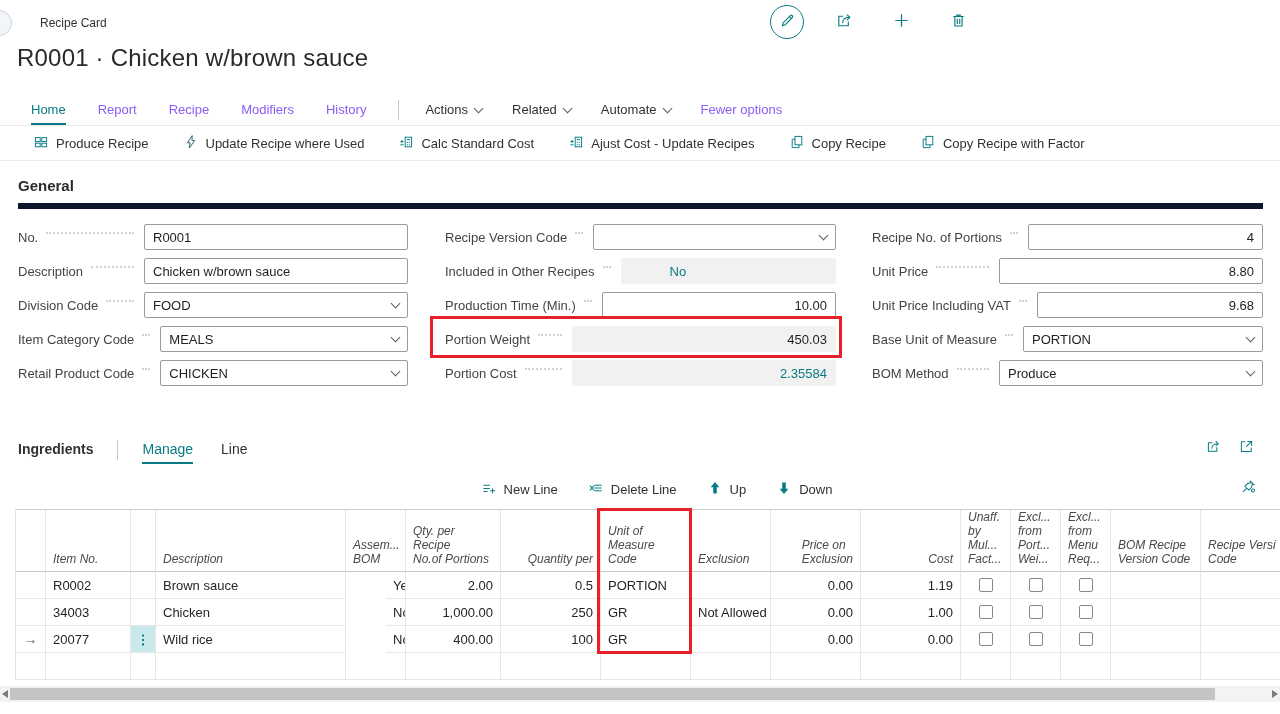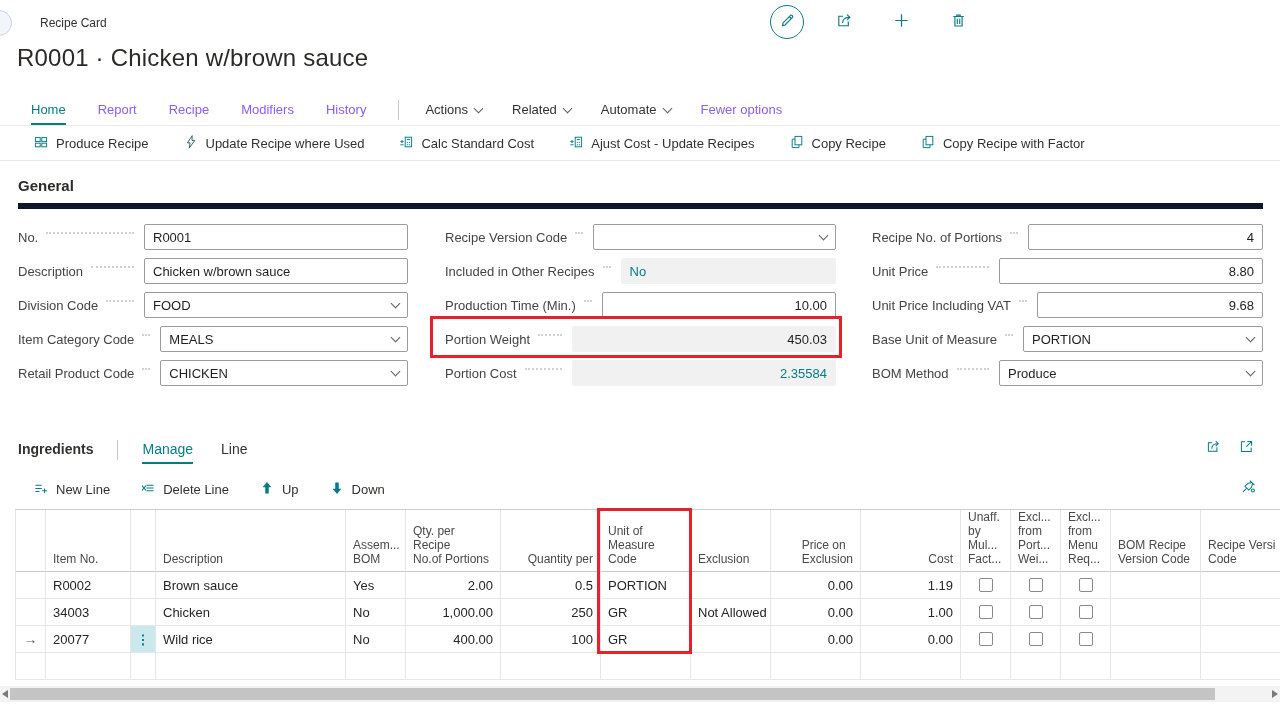--- a/index.html
+++ b/index.html
@@ -1,21 +1,21 @@
 <!DOCTYPE html>
 <html><head>
 <meta charset="utf-8">
 <style>
   * { box-sizing: border-box; margin: 0; padding: 0; }
   html,body { background:#fff; }
   .canvas{
     position:relative; width:1280px; height:714px; background:#fff; overflow:hidden;
     font-family:"Liberation Sans", sans-serif; color:#323130;
   }
-  .teal{ color:#077b85; }
+  .teal{ color:#077b85;margin-left:40px; }
 
   
   .back-arc{ position:absolute; left:-14px; top:10px; width:26px; height:26px;
     border:1px solid #c9d4e0; background:#f2f6fa; border-radius:50%; }
   .caption{ position:absolute; left:40px; top:16px; font-size:12px; color:#323130; }
   .top-actions{ position:absolute; left:770px; top:5px; display:flex; align-items:center; gap:23px; color:#077b85; }
   .icon-btn{ width:34px; height:34px; display:flex; align-items:center; justify-content:center; cursor:pointer; }
   .icon-btn svg{ width:19px; height:19px; }
   .circle-btn{ border:1px solid #077b85; border-radius:50%; }
   .page-title{ position:absolute; left:17px; top:44px; font-size:24px; font-weight:400; color:#2b2a29; letter-spacing:.2px; }
@@ -62,33 +62,33 @@
 
   
   .ing-head{ position:absolute; left:18px; top:440px; display:flex; align-items:flex-end; font-size:14px; }
   .ing-title{ font-weight:700; padding-bottom:7px; }
   .ing-div{ width:1px; height:20px; background:#c8c6c4; margin:0 24px 4px 24px; }
   .ing-tab{ margin-right:28px; padding-bottom:7px; cursor:pointer; }
   .ing-tab.active{ color:#077b85; border-bottom:2px solid #077b85; padding-bottom:5px; }
   .ing-icons{ position:absolute; left:1205px; top:438px; display:flex; gap:16px; color:#077b85; }
   .ing-icons svg{ width:17px; height:17px; cursor:pointer; }
   .ing-toolbar{ position:absolute; left:0; top:475px; width:1280px; height:28px;
-    display:flex; align-items:center; padding-left:33px; gap:30px; font-size:13px; }
+    display:flex; align-items:center; padding-left:33px; gap:30px; font-size:13px;justify-content:center; }
   .pin{ position:absolute; left:1240px; top:478px; color:#077b85; }
   .pin svg{ width:17px; height:17px; cursor:pointer; }
 
   
   .tbl{ position:absolute; left:15px; top:509px; width:1265px; overflow:hidden;
     border-top:1px solid #cfcfcf; border-left:1px solid #e3e3e3; }
   .trow{ display:grid;
     grid-template-columns:30px 85px 25px 190px 60px 95px 100px 90px 80px 90px 100px 50px 50px 50px 90px 85px; }
   .c{ border-right:1px solid #e6e6e6; border-bottom:1px solid #e6e6e6; padding:0 7px;
     display:flex; align-items:center; font-size:13px; height:27px; overflow:hidden; white-space:nowrap; color:#252525; }
   .th .c{ height:62px; align-items:flex-end; padding-bottom:5px; font-size:12px; color:#494949;
-    white-space:pre-line; line-height:14px; border-bottom:1px solid #c9c9c9; }
+    white-space:pre-line; line-height:14px; border-bottom:1px solid #c9c9c9;font-style:italic; }
   .r{ justify-content:flex-end; }
   .ctr{ justify-content:center; }
   .sel-cell{ background:#c9e9ec; color:#077b85; font-weight:700; justify-content:center; cursor:pointer; }
   .rowarrow{ color:#565656; font-size:14px; justify-content:center; padding:0 2px; }
   .cb{ width:14px; height:14px; border:1px solid #8a8886; border-radius:2px; background:#fff; cursor:pointer; }
 
   
   .hscroll{ position:absolute; left:0; top:686px; width:1280px; height:16px; background:#f3f3f3; }
   .hthumb{ position:absolute; left:10px; top:2px; width:1205px; height:12px; background:#c4c4c4; cursor:pointer; }
   .sarrow{ position:absolute; top:4px; width:0; height:0; border-style:solid; cursor:pointer; }

